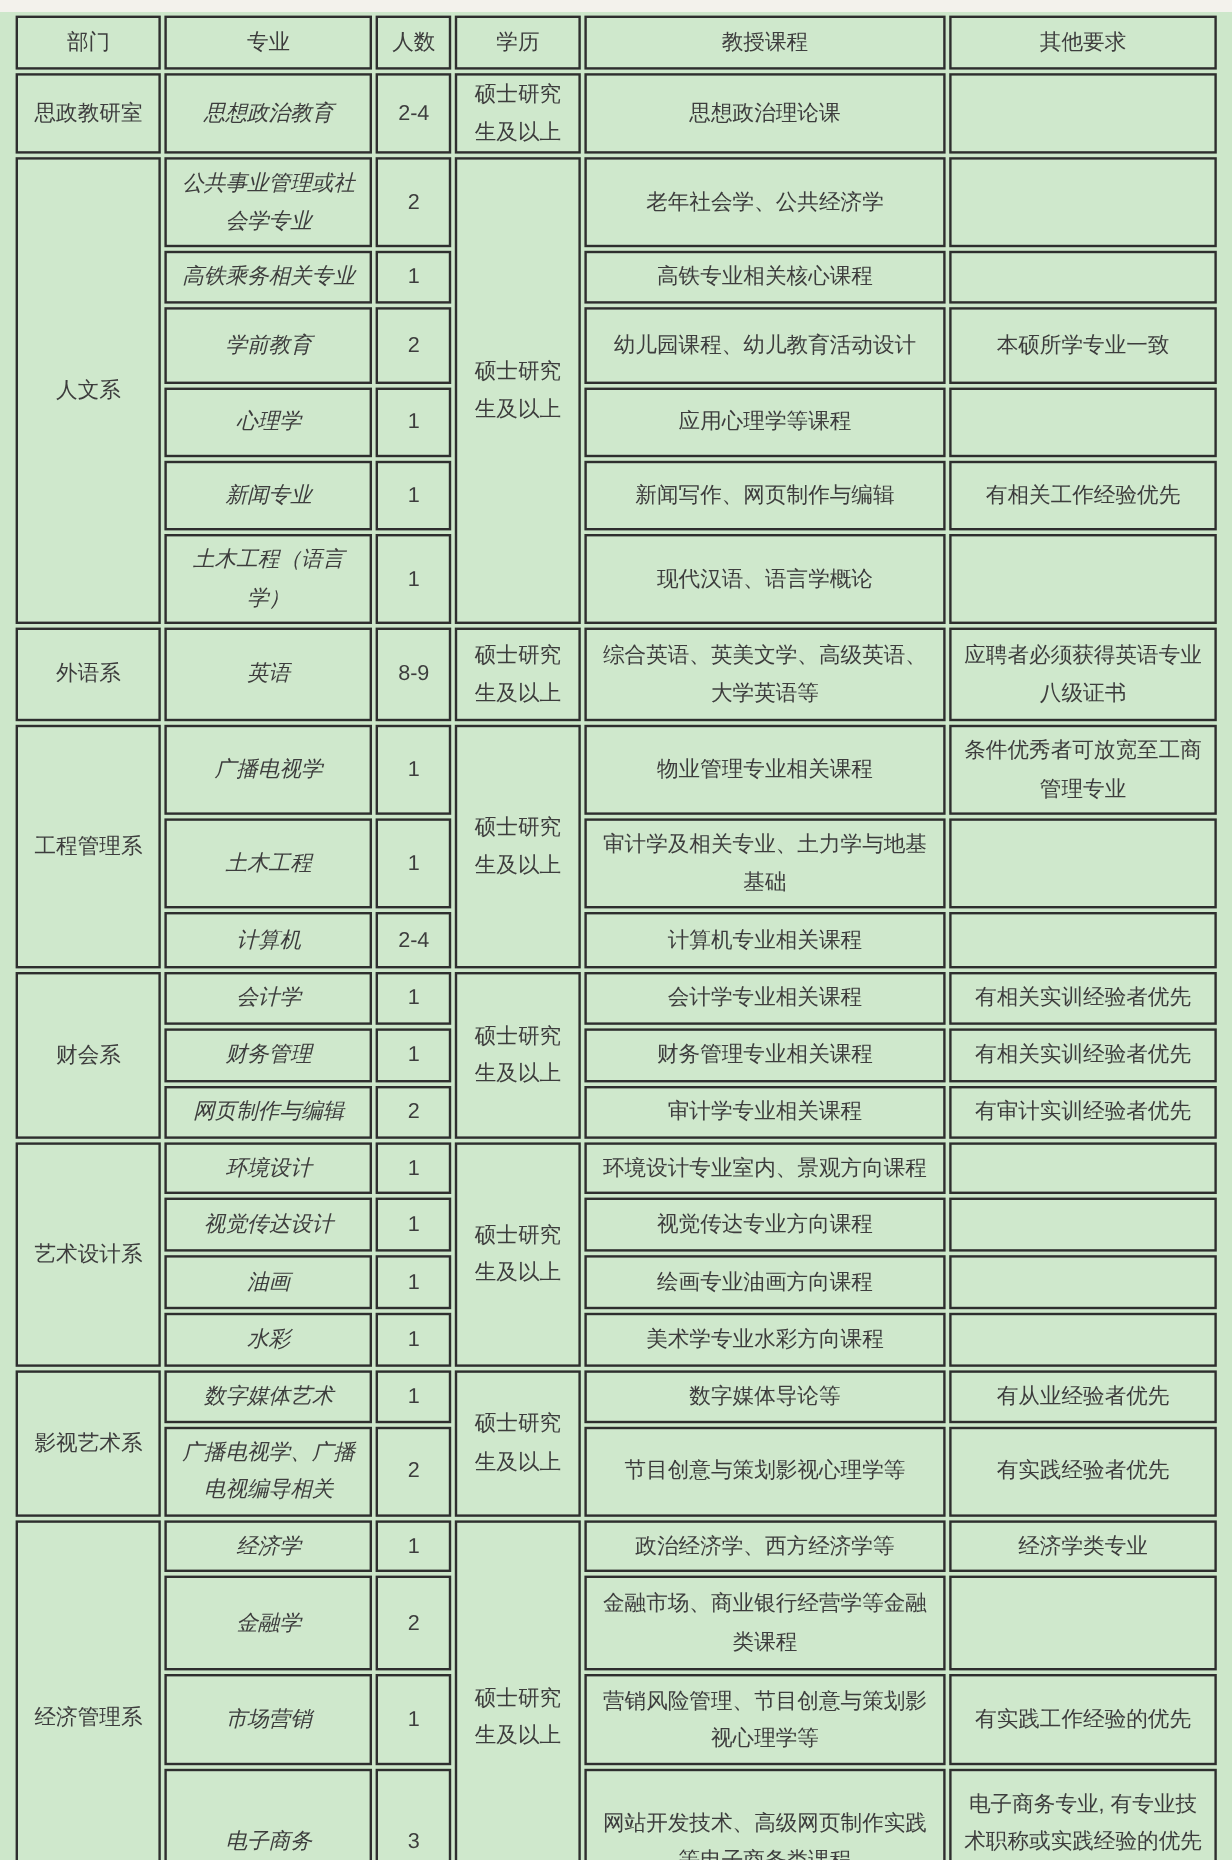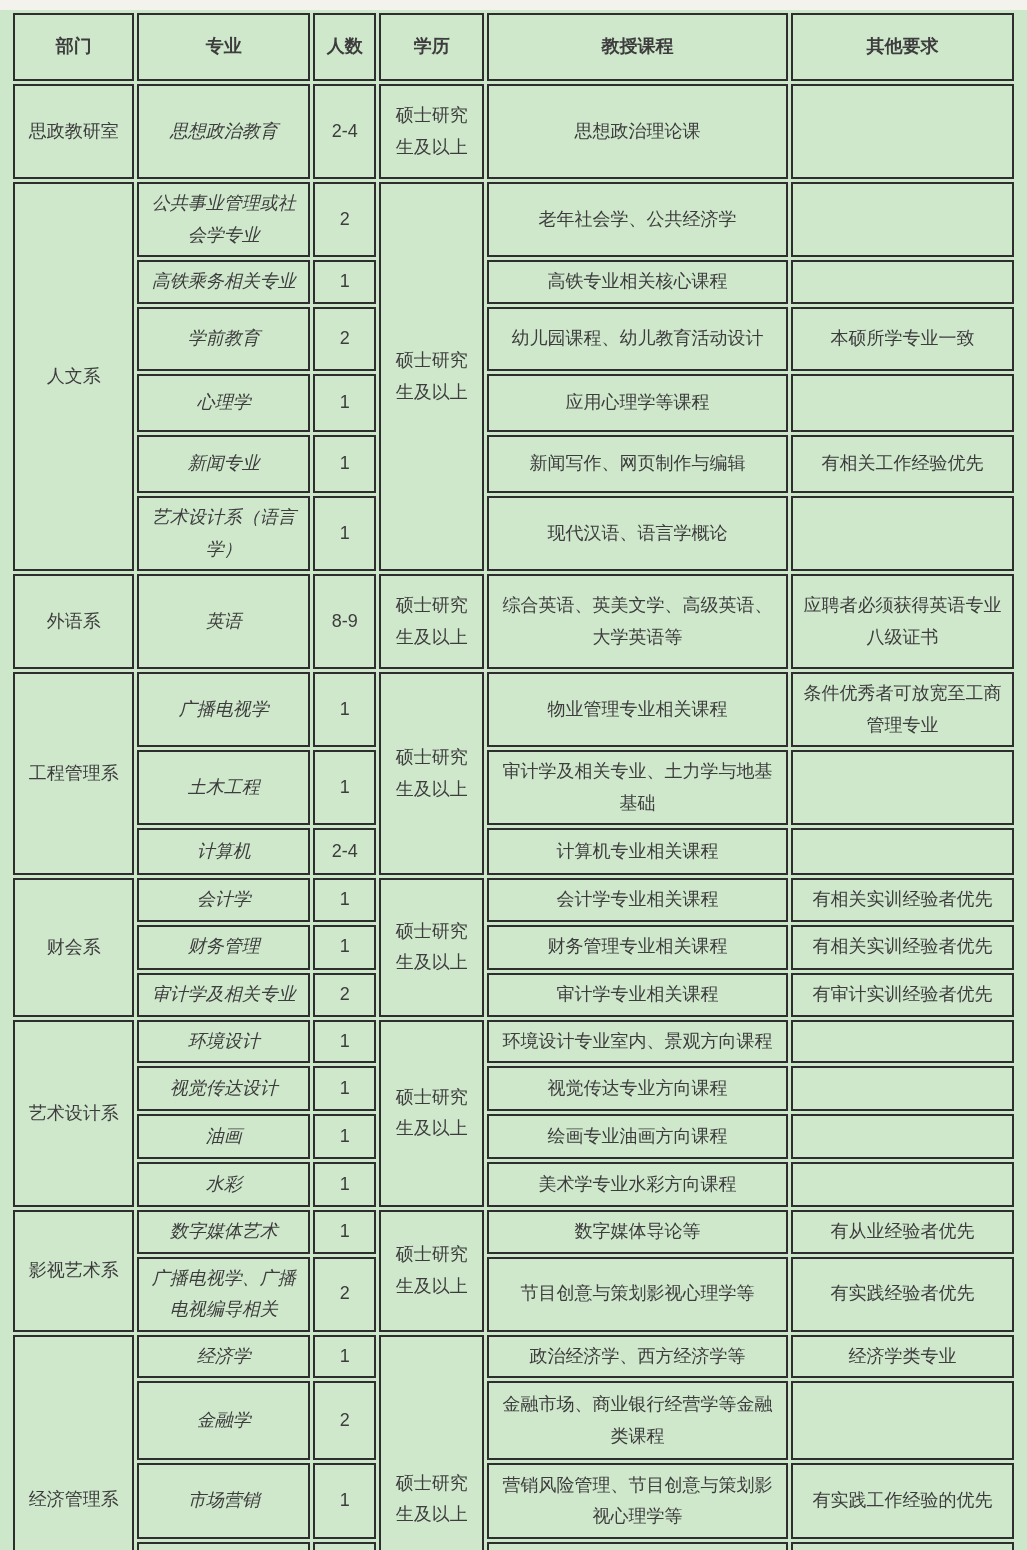--- a/index.html
+++ b/index.html
@@ -12,24 +12,24 @@
   html,body{margin:0;padding:0;background:var(--page);
     font-family:"Liberation Sans",sans-serif;color:var(--text);}
   .top-strip{height:10px;width:100%;background:var(--strip);}
   table{border-collapse:separate;border-spacing:3px;table-layout:fixed;
     margin:0 10px 16px 10px;width:1007px;}
   col.c-dept{width:121px;} col.c-major{width:172px;} col.c-count{width:63px;}
   col.c-edu{width:104px;} col.c-courses{width:300px;} col.c-req{width:222px;}
   th,td{box-sizing:border-box;background:var(--cell);border:2px solid var(--border);
     text-align:center;vertical-align:middle;font-size:18px;line-height:1.75;
     padding:4px 6px;word-break:break-word;overflow:hidden;}
-  th{font-weight:700;height:68px;}
+  th{font-weight:400;height:45px;}
   td{font-weight:400;}
   td.major{padding:4px 8px;font-style:italic;}
-  td.edu{padding:14px 10px;}
+  td.edu{padding:0 10px;}
   td.req{padding:4px 8px;}
   td.courses{padding:4px 6px;}
 </style>
 </head>
 <body>
 
 <div class="top-strip"></div>
 
 <table>
   <colgroup>
@@ -85,21 +85,21 @@
         <td class="courses">应用心理学等课程</td>
         <td class="req"></td>
       </tr>
       <tr style="height: 58px; margin-left: 40px;">
         <td class="major">新闻专业</td>
         <td class="count">1</td>
         <td class="courses">新闻写作、网页制作与编辑</td>
         <td class="req">有相关工作经验优先</td>
       </tr>
       <tr style="height: 62px;">
-        <td class="major">艺术设计系（语言学）</td>
+        <td class="major">土木工程（语言学）</td>
         <td class="count">1</td>
         <td class="courses">现代汉语、语言学概论</td>
         <td class="req"></td>
       </tr>
       <tr style="height: 78px;">
         <td class="dept">外语系</td>
         <td class="major">英语</td>
         <td class="count">8-9</td>
         <td class="edu">硕士研究生及以上</td>
         <td class="courses">综合英语、英美文学、高级英语、大学英语等</td>
@@ -133,21 +133,21 @@
         <td class="courses">会计学专业相关课程</td>
         <td class="req">有相关实训经验者优先</td>
       </tr>
       <tr style="height: 45px; margin-top: 28px;">
         <td class="major">财务管理</td>
         <td class="count">1</td>
         <td class="courses">财务管理专业相关课程</td>
         <td class="req">有相关实训经验者优先</td>
       </tr>
       <tr style="height: 44px;">
-        <td class="major">审计学及相关专业</td>
+        <td class="major">网页制作与编辑</td>
         <td class="count">2</td>
         <td class="courses">审计学专业相关课程</td>
         <td class="req">有审计实训经验者优先</td>
       </tr>
       <tr style="height: 42px;">
         <td class="dept" rowspan="4">艺术设计系</td>
         <td class="major">环境设计</td>
         <td class="count">1</td>
         <td class="edu" rowspan="4">硕士研究生及以上</td>
         <td class="courses">环境设计专业室内、景观方向课程</td>

